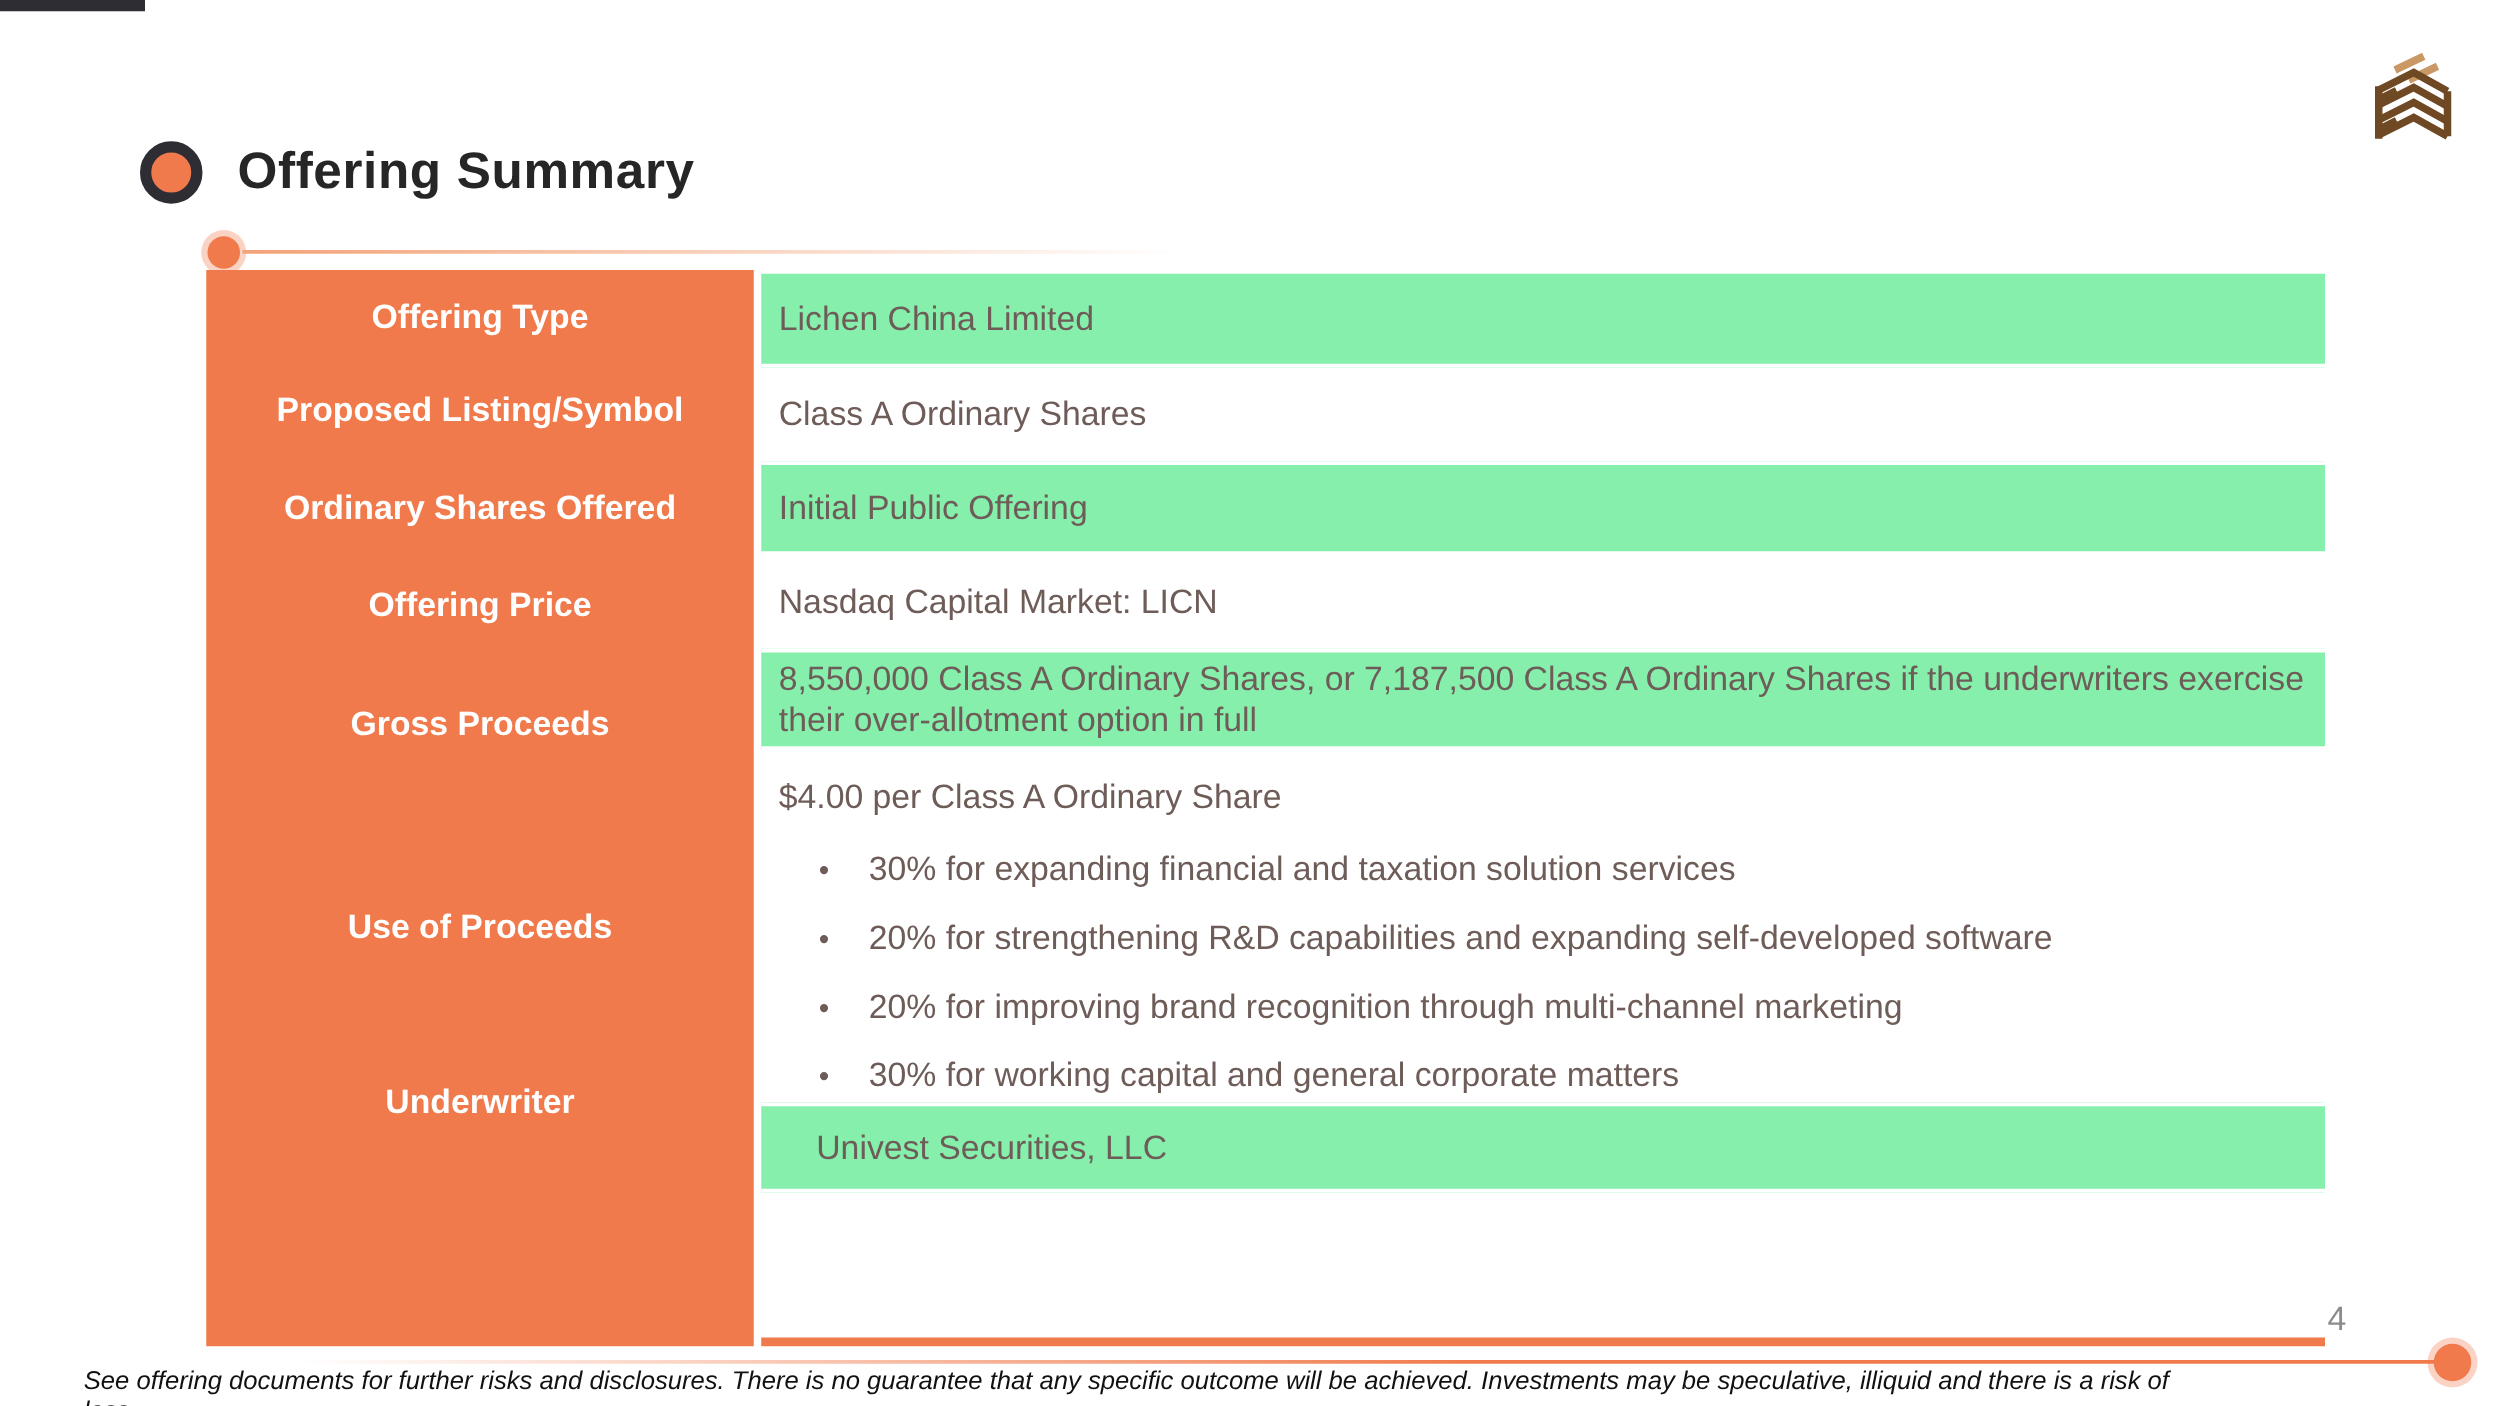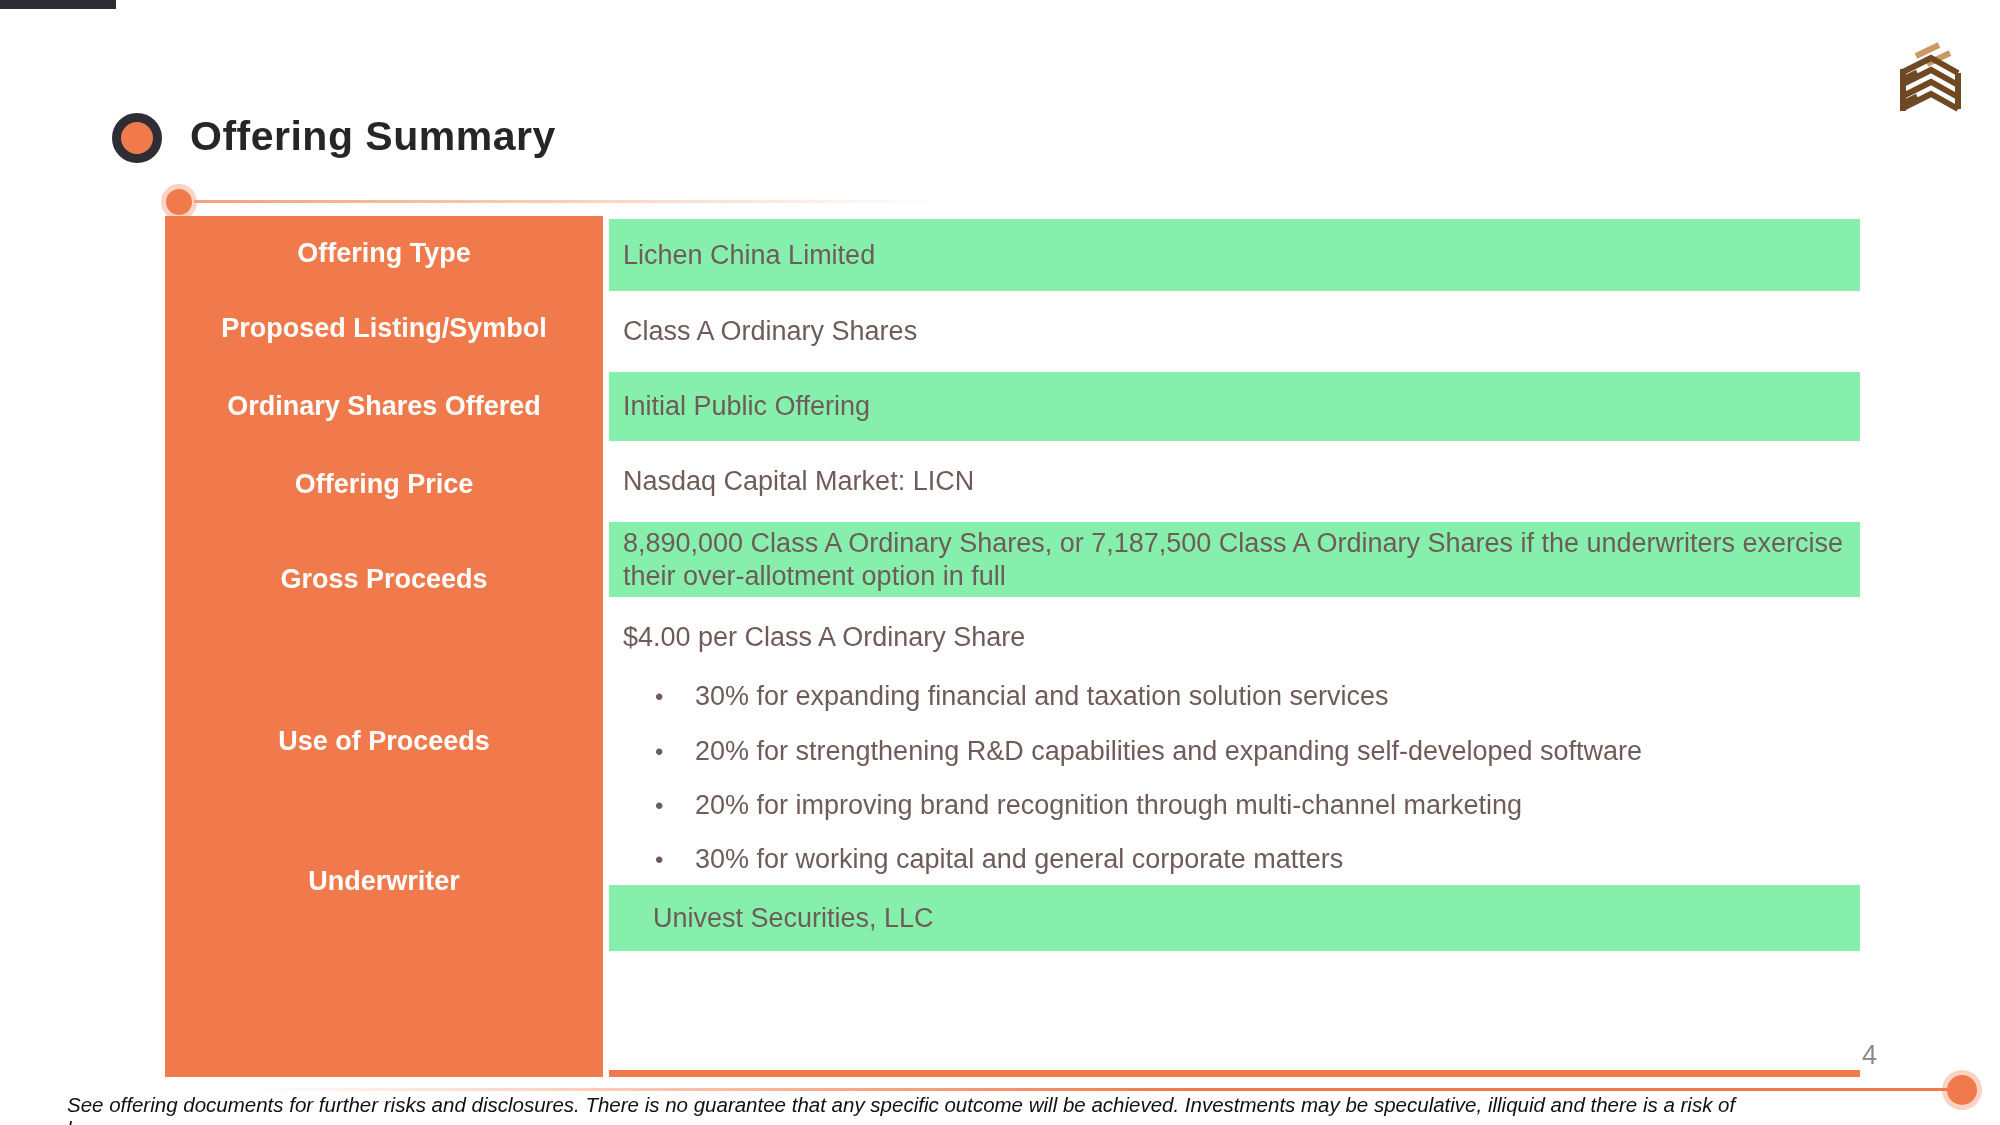--- a/index.html
+++ b/index.html
@@ -99,21 +99,21 @@
     <div class="label-cell" style="height:116px">Gross Proceeds</div>
     <div class="label-cell" style="height:208px">Use of Proceeds</div>
     <div class="label-cell" style="height:72px">Underwriter</div>
   </div>
 
   <div class="value-col">
     <div class="value-cell gray" style="height:78px">Lichen China Limited</div>
     <div class="value-cell" style="height:75px">Class A Ordinary Shares</div>
     <div class="value-cell gray" style="height:75px">Initial Public Offering</div>
     <div class="value-cell" style="height:75px">Nasdaq Capital Market: LICN</div>
-    <div class="value-cell gray" style="height:81px">8,890,000 Class A Ordinary Shares, or 7,187,500 Class A Ordinary Shares if the underwriters exercise their over-allotment option in full</div>
+    <div class="value-cell gray" style="height:81px">8,550,000 Class A Ordinary Shares, or 7,187,500 Class A Ordinary Shares if the underwriters exercise their over-allotment option in full</div>
     <div class="value-cell" style="height:74px">$4.00 per Class A Ordinary Share</div>
     <div class="value-cell" style="height:208px">
       <ul class="bullets">
         <li>
             <span>30% for expanding financial and taxation solution services</span>
           </li>
         <li>
             <span>20% for strengthening R&amp;D capabilities and expanding self-developed software</span>
           </li>
         <li>

